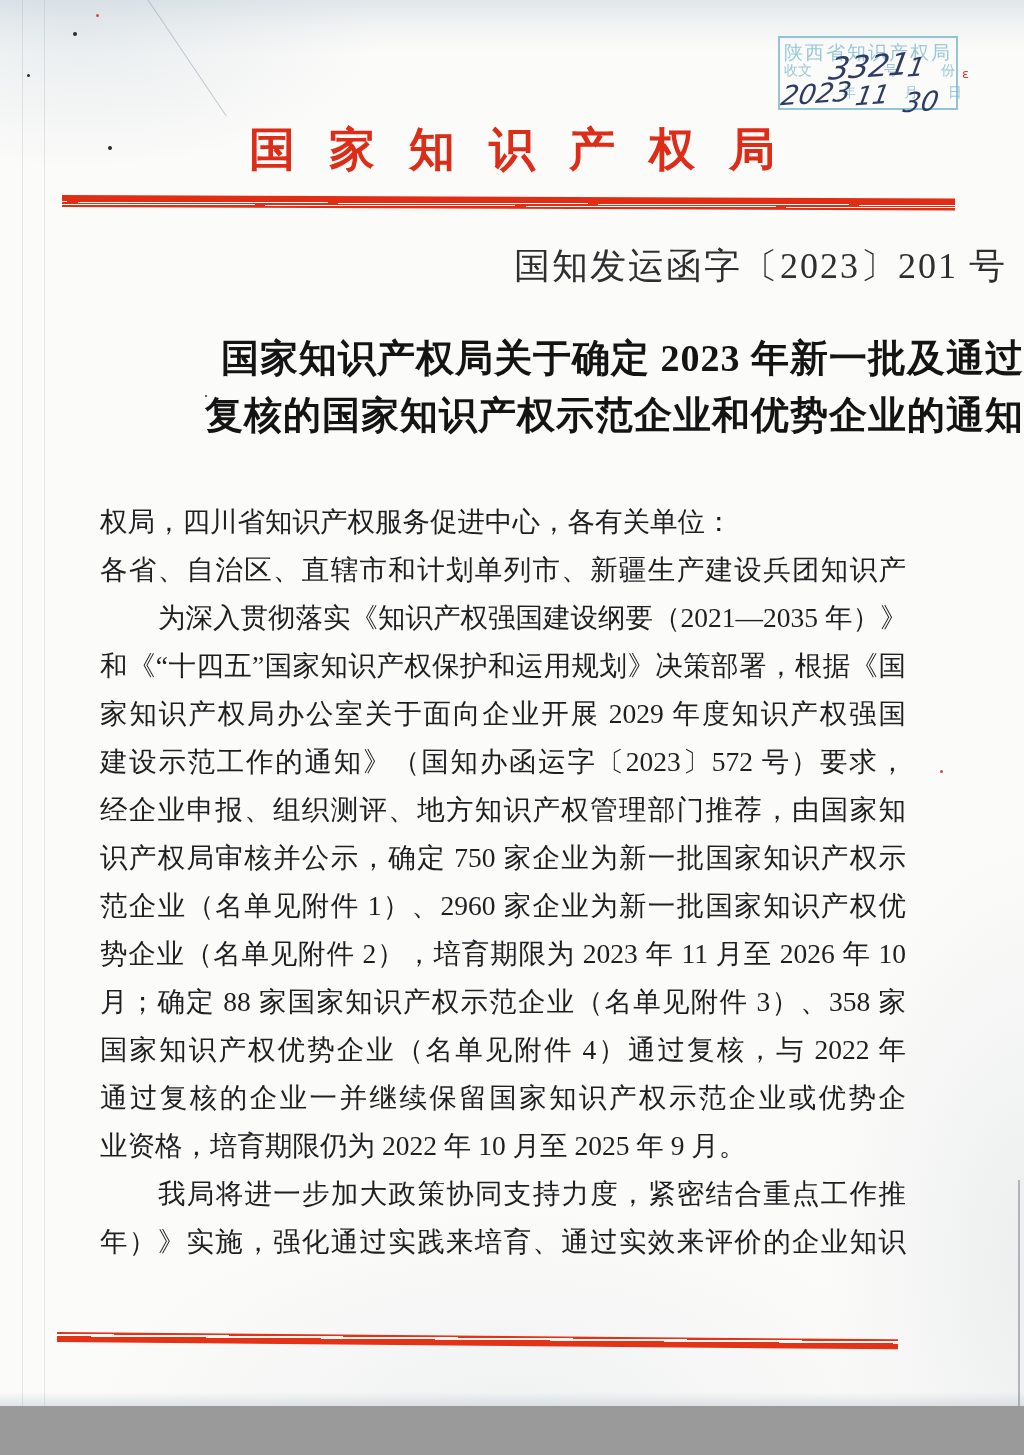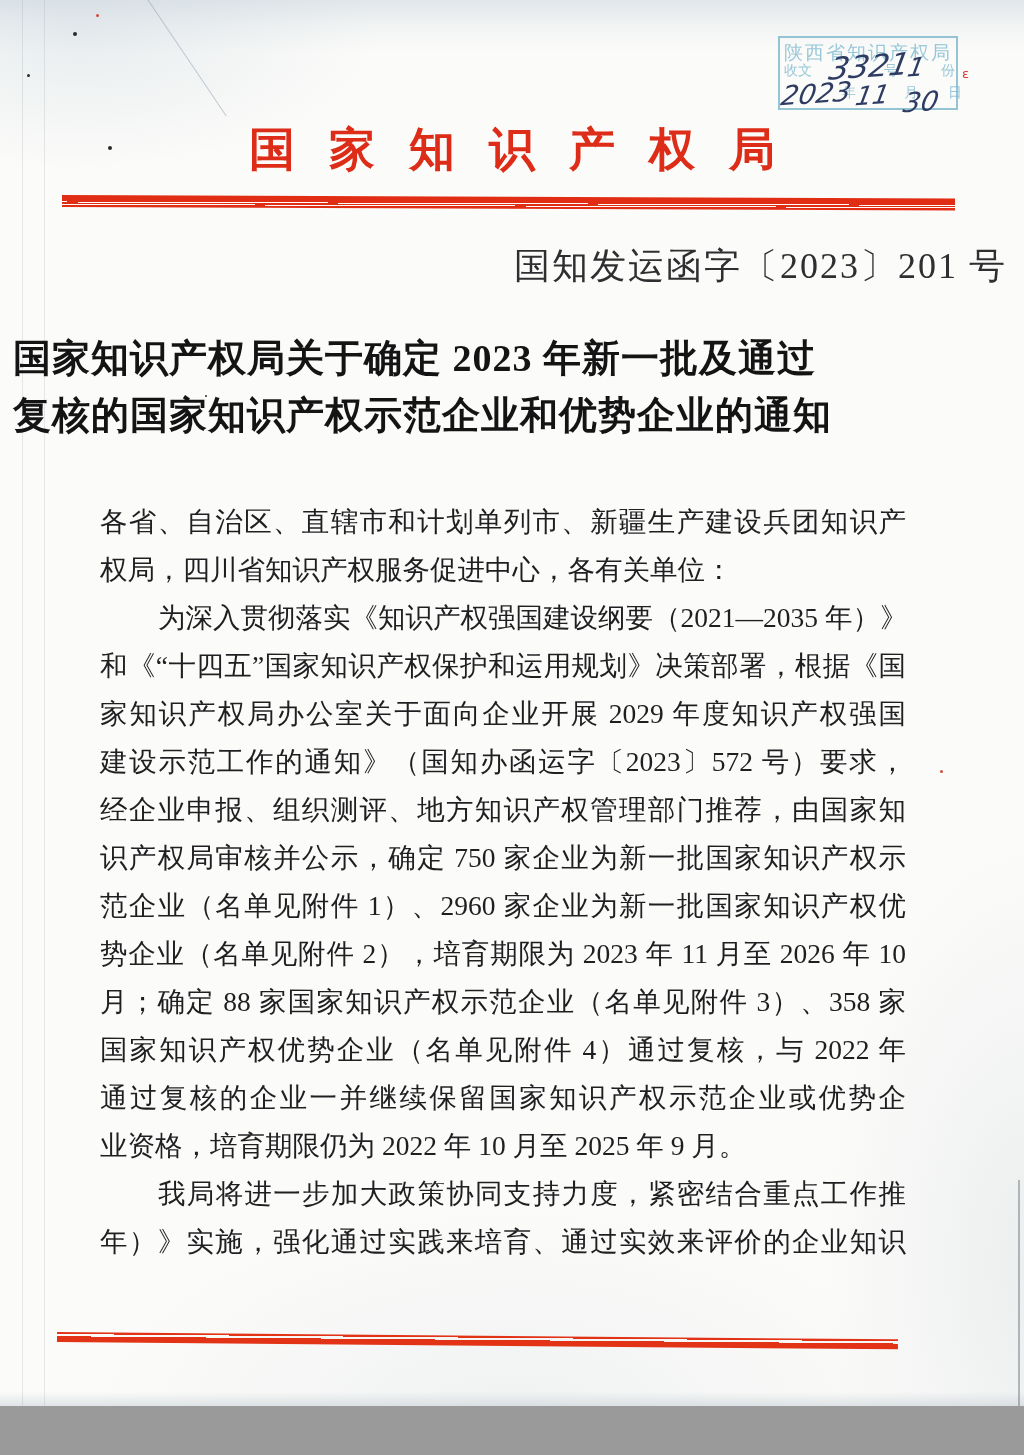--- a/index.html
+++ b/index.html
@@ -39,21 +39,21 @@
     letter-spacing:34px; text-indent:34px; white-space:nowrap; }
   .rule-top { position:absolute; left:62px; top:195px; width:893px; height:12px;
     transform:rotate(0.22deg); transform-origin:left center;
     background:linear-gradient(to bottom,
       #e22d15 0%, #e22d15 54%, #ffffff 54%, #ffffff 62%,
       #e22d15 62%, #e22d15 73%, #ffffff 73%, #ffffff 81%,
       #e22d15 81%, #e22d15 100%); }
   .doc-number { position:absolute; left:514px; top:242px; font-size:36px; color:#2f2f31;
     letter-spacing:2px; white-space:nowrap; }
   
-  .title { position:absolute; left:13px; right:0; top:330px; text-align:left;
+  .title { position:absolute; left:4px; right:0; top:330px; text-align:right;
     color:#141414; font-weight:bold; font-size:38px; line-height:57px; letter-spacing:1px; }
   
   .body { position:absolute; left:100px; top:498px; width:806px; color:#1f1f21; }
   .bl { height:48px; line-height:48px; font-size:27.5px;
     text-align:justify; text-align-last:justify; white-space:nowrap; }
   .bl.endl { text-align:left; text-align-last:left; }
   .bl.ind { padding-left:58px; }
   
   .rule-bottom { position:absolute; left:57px; top:1332px; width:841px; height:10px;
     transform:rotate(0.5deg); transform-origin:left center;
@@ -97,22 +97,22 @@
   <div class="agency">国家知识产权局</div>
   <div class="rule-top"></div>
   <div class="doc-number">国知发运函字〔2023〕201 号</div>
 
   <div class="title">
     <div>国家知识产权局关于确定 2023 年新一批及通过</div>
     <div>复核的国家知识产权示范企业和优势企业的通知</div>
   </div>
 
   <div class="body">
+    <div class="bl endl">权局，四川省知识产权服务促进中心，各有关单位：</div>
     <div class="bl">各省、自治区、直辖市和计划单列市、新疆生产建设兵团知识产</div>
-    <div class="bl endl">权局，四川省知识产权服务促进中心，各有关单位：</div>
     <div class="bl ind">为深入贯彻落实《知识产权强国建设纲要（2021—2035 年）》</div>
     <div class="bl">和《“十四五”国家知识产权保护和运用规划》决策部署，根据《国</div>
     <div class="bl">家知识产权局办公室关于面向企业开展 2029 年度知识产权强国</div>
     <div class="bl">建设示范工作的通知》（国知办函运字〔2023〕572 号）要求，</div>
     <div class="bl">经企业申报、组织测评、地方知识产权管理部门推荐，由国家知</div>
     <div class="bl">识产权局审核并公示，确定 750 家企业为新一批国家知识产权示</div>
     <div class="bl">范企业（名单见附件 1）、2960 家企业为新一批国家知识产权优</div>
     <div class="bl">势企业（名单见附件 2），培育期限为 2023 年 11 月至 2026 年 10</div>
     <div class="bl">月；确定 88 家国家知识产权示范企业（名单见附件 3）、358 家</div>
     <div class="bl">国家知识产权优势企业（名单见附件 4）通过复核，与 2022 年</div>

